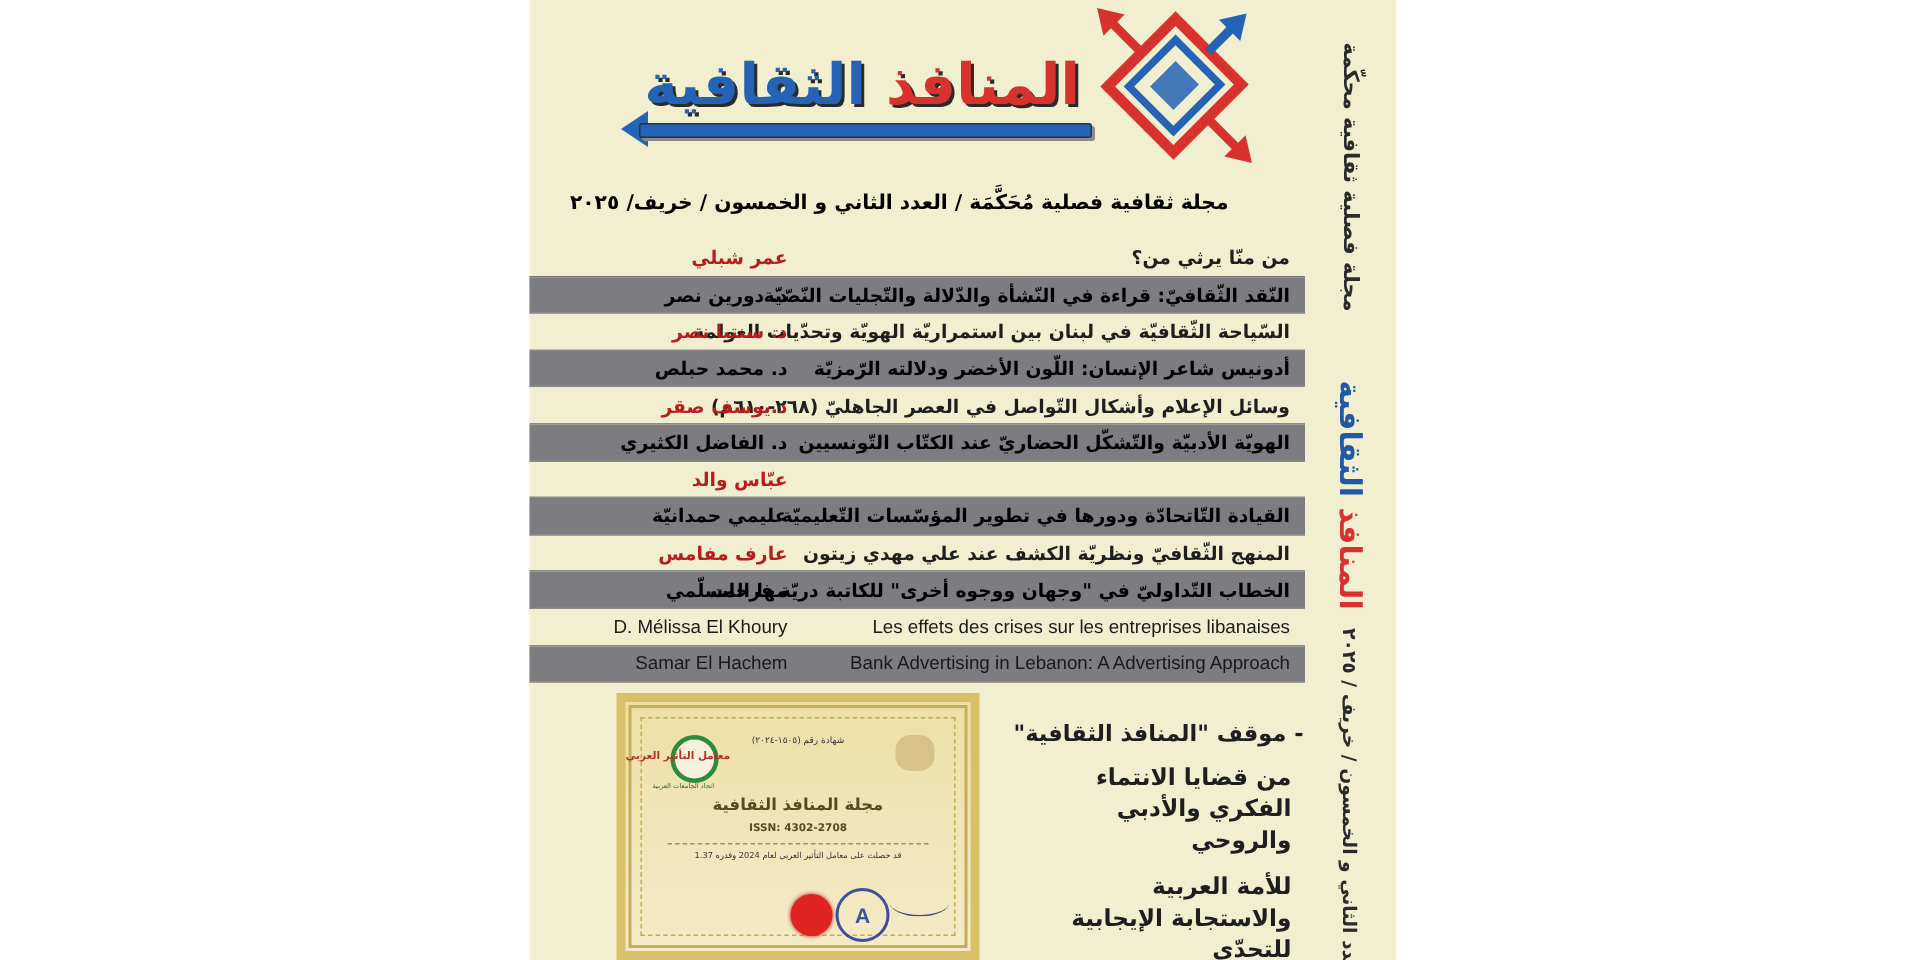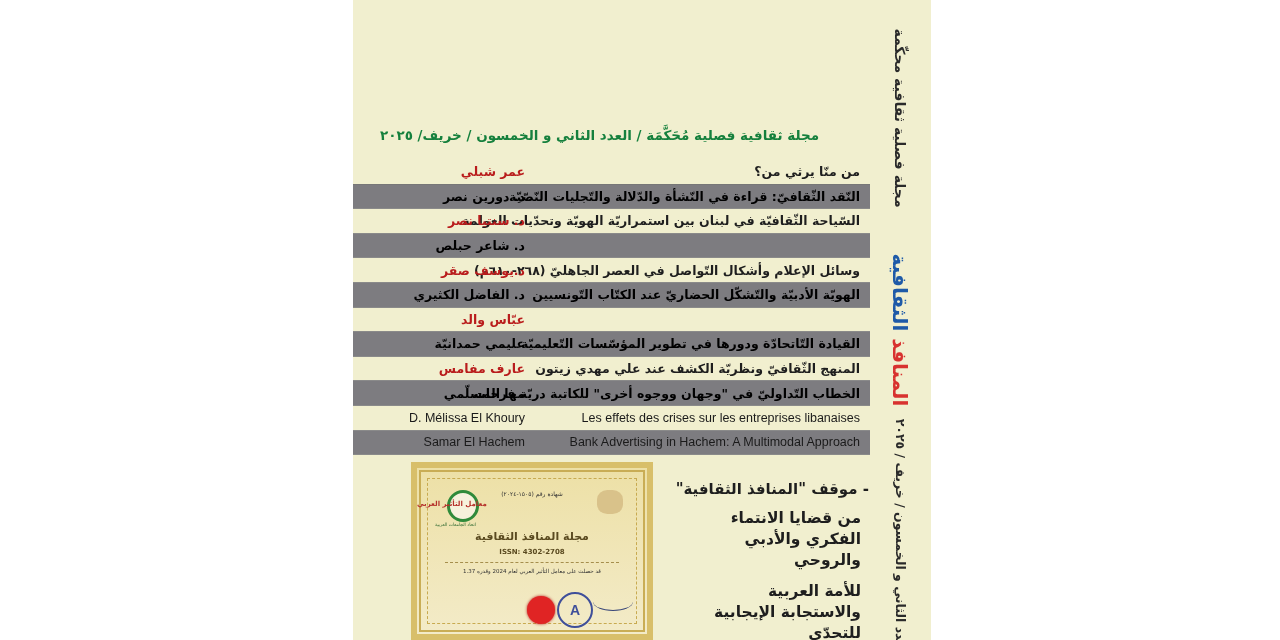--- a/index.html
+++ b/index.html
@@ -41,21 +41,21 @@
   }
   .logo-arrow-head {
     position:absolute; left:6px; top:70px; width:0; height:0;
     border-top:12px solid transparent; border-bottom:12px solid transparent;
     border-right:18px solid #2463b5;
   }
   .logo-emblem { position:absolute; left:315px; top:-6px; width:120px; height:118px; }
 
   .subtitle {
     position:absolute; right:112px; top:127px; direction:rtl; white-space:nowrap;
-    font-size:13.5px; font-weight:bold; color:#15803d;
+    font-size:13.5px; font-weight:bold; color:#000000;
   }
 
   
   .toc { position:absolute; left:0; top:160px; width:517px; }
   .toc-row {
     position:relative; height:23.6px; border-bottom:1px solid #8a8a8a;
     display:flex; align-items:center; direction:rtl;
   }
   .toc-row.first { border-bottom:1px solid #777; }
   .toc-row.band { background:#7d7c80; }
@@ -101,38 +101,60 @@
   
   .stmt { position:absolute; right:62px; top:480px; direction:rtl; text-align:right; color:#1e1e1e; }
   .stmt-head { font-size:15px; font-weight:bold; margin-bottom:10px; white-space:nowrap; }
   .stmt-p { font-size:15.5px; font-weight:bold; line-height:21px; margin-bottom:10px; margin-right:8px; }
 </style>
 </head>
 <body>
 
 <div class="page">
 
+  <div class="logo">
+    <div class="logo-arrow-head"></div>
+    <div class="logo-arrow"></div>
+    <div class="logo-title">
+      <span class="red">المنافذ</span>
+      <span class="blue">الثقافية</span>
+    </div>
+    <svg class="logo-emblem" viewBox="0 0 120 118">
+      <g transform="rotate(-45 60 59)">
+        <rect x="28" y="28" width="64" height="62" fill="none" stroke="#d8322f" stroke-width="7"></rect>
+        <rect x="38" y="38" width="44" height="42" fill="none" stroke="#2463b5" stroke-width="5"></rect>
+        <rect x="48" y="48" width="24" height="22" fill="#2463b5" opacity="0.85"></rect>
+        <line x1="60" y1="28" x2="60" y2="-4" stroke="#d8322f" stroke-width="6"></line>
+        <polygon points="50,2 60,-14 70,2" fill="#d8322f"></polygon>
+        <line x1="60" y1="90" x2="60" y2="122" stroke="#d8322f" stroke-width="6"></line>
+        <polygon points="50,116 60,132 70,116" fill="#d8322f"></polygon>
+        <line x1="92" y1="59" x2="118" y2="59" stroke="#2463b5" stroke-width="6"></line>
+        <polygon points="112,49 128,59 112,69" fill="#2463b5"></polygon>
+      </g>
+    </svg>
+  </div>
 
   <div class="subtitle">مجلة ثقافية فصلية مُحَكَّمَة / العدد الثاني و الخمسون / خريف/ ٢٠٢٥</div>
 
   <div class="toc">
     <div class="toc-row first">
       <span class="toc-title">من منّا يرثي من؟</span>
       <span class="toc-author">عمر شبلي</span>
     </div>
     <div class="toc-row band">
       <span class="toc-title">النّقد الثّقافيّ: قراءة في النّشأة والدّلالة والتّجليات النّصّيّة</span>
       <span class="toc-author">د. دورين نصر</span>
     </div>
     <div class="toc-row">
       <span class="toc-title">السّياحة الثّقافيّة في لبنان بين استمراريّة الهويّة وتحدّيات العولمة</span>
       <span class="toc-author">د. سنتيا نصر</span>
     </div>
     <div class="toc-row band">
-      <span class="toc-author">د. شاعر حبلص</span>
+      <span class="toc-title">أدونيس شاعر الإنسان: اللّون الأخضر ودلالته الرّمزيّة</span>
+      <span class="toc-author">د. محمد حبلص</span>
     </div>
     <div class="toc-row">
       <span class="toc-title">وسائل الإعلام وأشكال التّواصل في العصر الجاهليّ (٢٦٨-٦١٠م)</span>
       <span class="toc-author">د.يوسف صقر</span>
     </div>
     <div class="toc-row band">
       <span class="toc-title">الهويّة الأدبيّة والتّشكّل الحضاريّ عند الكتّاب التّونسيين</span>
       <span class="toc-author">د. الفاضل الكثيري</span>
     </div>
     <div class="toc-row">
@@ -148,21 +170,21 @@
     </div>
     <div class="toc-row band">
       <span class="toc-title">الخطاب التّداوليّ في "وجهان ووجوه أخرى" للكاتبة دريّة فرحات</span>
       <span class="toc-author">مها المسلّمي</span>
     </div>
     <div class="toc-row latin">
       <span class="toc-title">Les effets des crises sur les entreprises libanaises</span>
       <span class="toc-author">D. Mélissa El Khoury</span>
     </div>
     <div class="toc-row band latin">
-      <span class="toc-title">Bank Advertising in Hachem: A Multimodal Approach</span>
+      <span class="toc-title">Bank Advertising in Lebanon: A Advertising Approach</span>
       <span class="toc-author">Samar El Hachem</span>
     </div>
   </div>
 
   <div class="cert">
     <div class="cert-inner"></div>
     <div class="cert-logo-l"></div>
     <div class="cert-logo-l-cap">اتحاد الجامعات العربية</div>
     <div class="cert-logo-r"></div>
     <div class="cert-head1">شهادة رقم (١٥٠٥-٢٠٢٤)</div>

